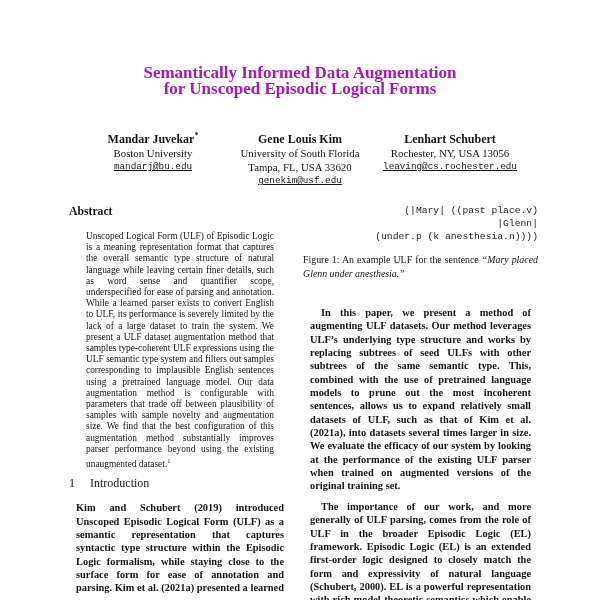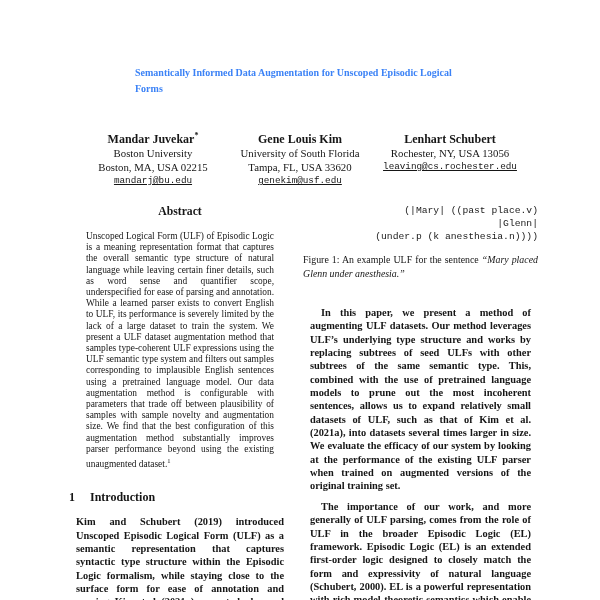--- a/index.html
+++ b/index.html
@@ -15,24 +15,25 @@
     overflow: hidden;
     color: #161616;
     font-family: "Liberation Serif", serif;
   }
   .title {
     position: absolute;
     top: 65px;
     left: 135px;
     width: 330px;
     margin: 0;
-    font-size: 10px;
+    text-align: center;
+    font-size: 17px;
     line-height: 16px;
     font-weight: bold;
-    color: #3b82f6;
+    color: #a21caf;
   }
   .author-card {
     position: absolute;
     top: 129px;
     width: 170px;
     text-align: center;
     font-size: 10.8px;
     line-height: 14px;
   }
   .author-card .a-name {
@@ -53,38 +54,37 @@
   .auth-0 { left: 68px; }
   .auth-1 { left: 215px; }
   .auth-2 { left: 365px; }
 
   .col { position: absolute; top: 196px; }
   .col-left  { left: 69px;  width: 222px; }
   .col-right { left: 303px; width: 235px; }
 
   .abstract-head {
     margin: 9px 0 13px 0;
-    text-align: center;
     font-weight: bold;
     font-size: 11.7px;
   }
   .abstract-text {
     margin: 0 17px;
     font-size: 9.4px;
     line-height: 11.2px;
     text-align: justify;
     hyphens: auto;
     -webkit-hyphens: auto;
   }
   .abstract-text sup { font-size: 6.5px; }
 
   .section-head {
-    margin: 20px 0 10px 0;
+    margin: 6px 0 10px 0;
     font-size: 12px;
-    font-weight: bold;
+    font-weight: normal;
   }
   .section-head .sec-num { display: inline-block; width: 21px; }
 
   .body-text {
     margin: 7px;
     font-size: 10.4px;
     line-height: 13.35px;
     text-align: justify;
     hyphens: auto;
     font-weight: bold;
@@ -114,21 +114,20 @@
 <body>
 
 <div class="page">
 
   <h1 class="title">Semantically Informed Data Augmentation for Unscoped Episodic Logical Forms</h1>
 
   <div>
     <div class="author-card auth-0">
       <div class="a-name"><span>Mandar Juvekar</span><sup>*</sup></div>
       <div class="a-affil">Boston University</div>
-      <div class="a-affil">Boston, MA, USA 02215</div>
       <div class="a-email">mandarj@bu.edu</div>
     </div>
     <div class="author-card auth-1">
       <div class="a-name"><span>Gene Louis Kim</span><sup></sup></div>
       <div class="a-affil">University of South Florida</div>
       <div class="a-affil">Tampa, FL, USA 33620</div>
       <div class="a-email">genekim@usf.edu</div>
     </div>
     <div class="author-card auth-2">
       <div class="a-name"><span>Lenhart Schubert</span><sup></sup></div>

